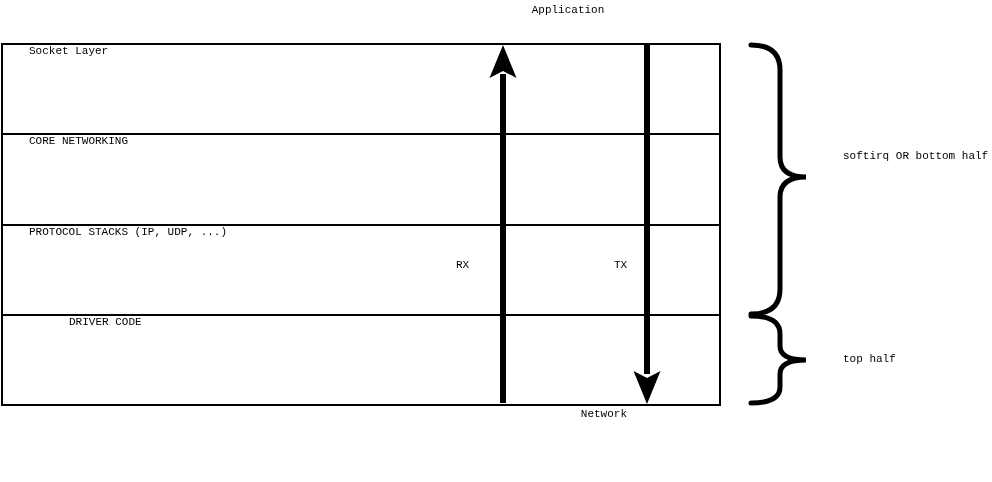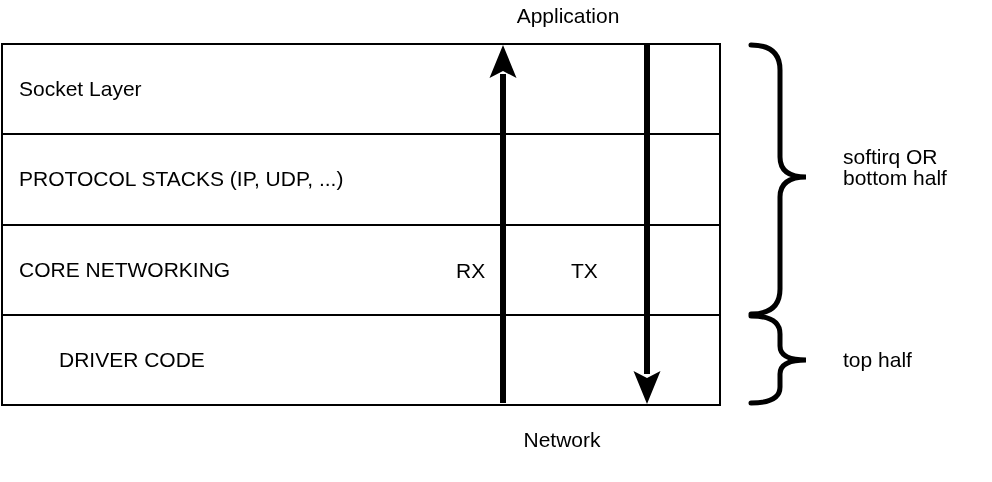--- a/index.html
+++ b/index.html
@@ -1,62 +1,62 @@
 <!DOCTYPE html>
 <html style="--stroke: #000000; --bg: #ffffff; --text: #000000;"><head>
 <meta charset="utf-8">
 <style>
   :root { --stroke:#000000; --bg:#ffffff; --text:#000000; }
   html,body { margin:0; padding:0; background:#fff; }
   .canvas {
     position:relative; width:992px; height:482px;
     background:var(--bg); color:var(--text);
-    font-family:Liberation Sans, sans-serif;
-    font-size:21px; overflow:hidden;
+    font-family:Liberation Mono, monospace;
+    font-size:11px; overflow:hidden;
   }
   .stack-table {
     position:absolute; left:1px; top:43px; width:720px; height:363px;
     border:2px solid var(--stroke); box-sizing:border-box;
     display:flex; flex-direction:column; background:var(--bg);
   }
   .layer-row {
-    flex:1 1 0; display:flex; align-items:center;
-    padding-left:16px; box-sizing:border-box;
+    flex:1 1 0; display:flex; align-items:flex-start;
+    padding-left:26px; box-sizing:border-box;
     border-bottom:2px solid var(--stroke);
   }
   .layer-row:last-child { border-bottom:none;margin-left:40px; }
   .float-label { position:absolute; white-space:pre; }
   .app-label  { left:503px; top:4px;  width:130px; text-align:center; }
-  .net-label  { left:497px; top:428px; width:130px; text-align:center; }
+  .net-label  { left:497px; top:408px; width:130px; text-align:right; }
   .rx-label   { left:456px; top:259px; }
-  .tx-label   { left:571px; top:259px; }
+  .tx-label   { left:614px; top:259px; }
   .brace-label { position:absolute; line-height:21px; }
   .softirq-label { left:843px; top:146px; width:155px; white-space:normal; }
   .tophalf-label { left:843px; top:349px; }
   .overlay {
     position:absolute; left:0; top:0; width:992px; height:482px;
     pointer-events:none; color:var(--stroke);
   }
 </style>
 </head>
 <body>
 
 <div class="canvas">
 
   <div class="float-label app-label">Application</div>
 
   <div class="stack-table">
     <div class="layer-row">
       <span>Socket Layer</span>
     </div>
     <div class="layer-row">
-      <span>PROTOCOL STACKS (IP, UDP, ...)</span>
+      <span>CORE NETWORKING</span>
     </div>
     <div class="layer-row">
-      <span>CORE NETWORKING</span>
+      <span>PROTOCOL STACKS (IP, UDP, ...)</span>
     </div>
     <div class="layer-row">
       <span>DRIVER CODE</span>
     </div>
   </div>
 
   <span class="float-label rx-label">RX</span>
   <span class="float-label tx-label">TX</span>
 
   <svg class="overlay" viewBox="0 0 992 482" xmlns="http://www.w3.org/2000/svg">

